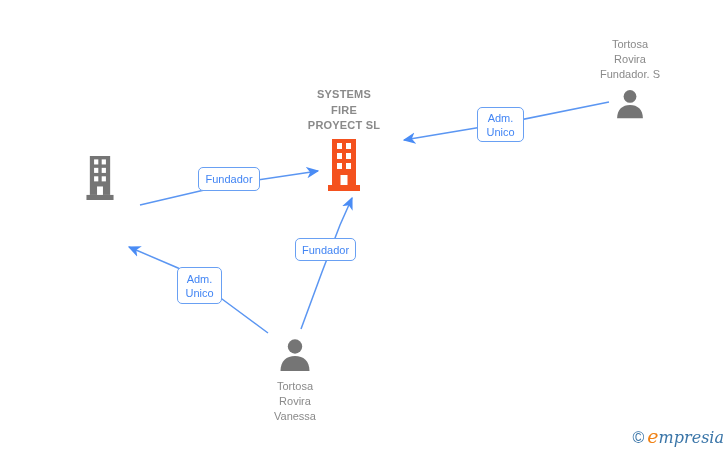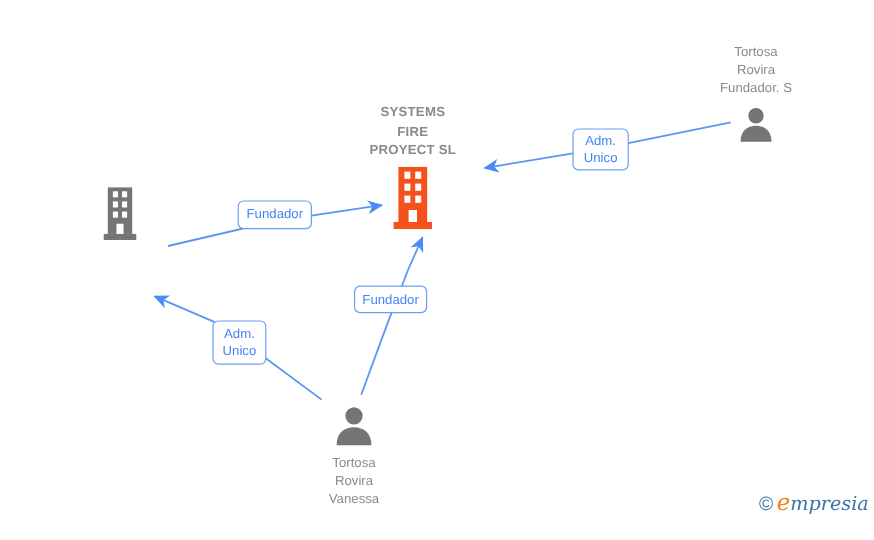--- a/index.html
+++ b/index.html
@@ -12,21 +12,21 @@
   .node.company .node-label { font-weight:bold; line-height:15.5px; letter-spacing:0.2px; }
   .node.person  .node-label { font-weight:normal; line-height:15px; }
   .node-label span { display:block; }
   .node-icon { display:block; margin:5px auto 0 auto; }
   .node.person-bottom .node-icon { margin:0 auto 6px auto; }
 
   .edge-label { position:absolute; z-index:3; display:flex; align-items:center; justify-content:center;
     background:#ffffff; border:1px solid #69a0f3; border-radius:5px; color:#4285f4;
     font-size:11px; line-height:14px; text-align:center; padding:2px 3px; box-sizing:border-box; }
 
-  .footer-logo { position:absolute; right:4px; bottom:20px; z-index:2; color:#3a75a8;
+  .footer-logo { position:absolute; right:4px; bottom:3px; z-index:2; color:#3a75a8;
     font-size:16px; white-space:nowrap; }
   .footer-logo .copy { font-style:normal; margin-right:3px; }
   .footer-logo .brand { font-family:"DejaVu Serif", serif; font-style:italic; }
   .footer-logo .brand-e { color:#f08114; font-size:19px; }
 </style>
 </head>
 <body>
 
 <div class="stage">
 

